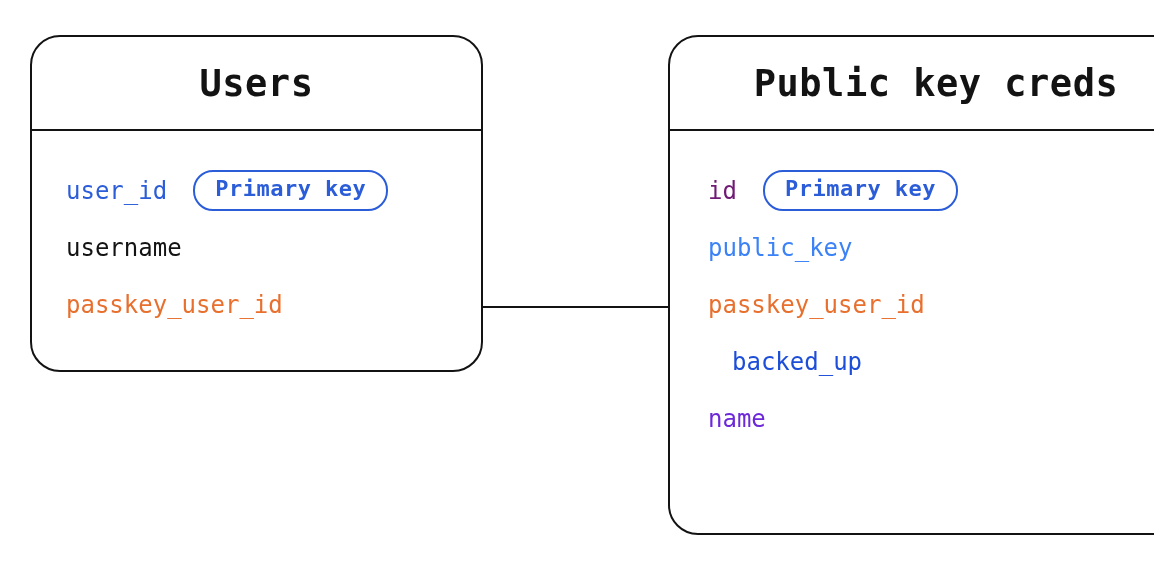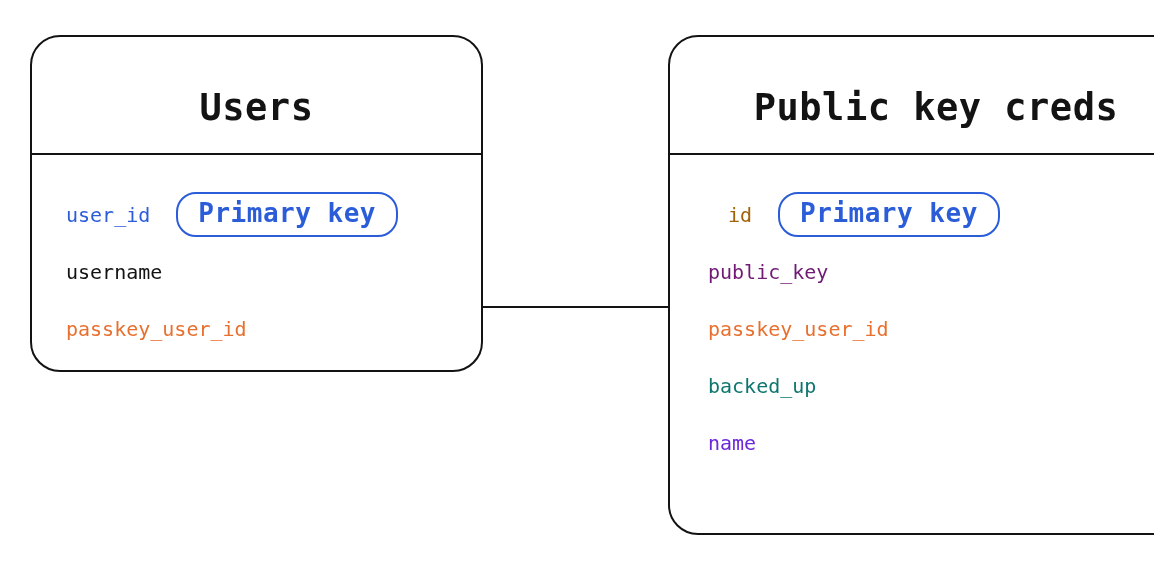--- a/index.html
+++ b/index.html
@@ -33,21 +33,20 @@
     top: 35px;
     width: 536px;
     height: 500px;
   }
   .card-header {
     height: 92px;
     border-bottom: 2px solid #131313;
     display: flex;
     align-items: center;
     justify-content: center;
-    margin-top: 24px;
   }
   .card-title {
     font-size: 37px;
     font-weight: bold;
     color: #131313;
     letter-spacing: 0.5px;
     white-space: nowrap;
   }
   .fields {
     padding: 31px 14px 0 34px;
@@ -55,31 +54,31 @@
   .card-creds .fields {
     padding-left: 38px;
   }
   .field-row {
     height: 57px;
     display: flex;
     align-items: center;
     white-space: nowrap;
   }
   .field-name {
-    font-size: 20px;
+    font-size: 24px;
     color: #131313;
   }
   .badge {
     display: inline-flex;
     align-items: center;
     margin-left: 26px;
     border: 2px solid currentColor;
     border-radius: 20px;
     padding: 3px 20px 5px 20px;
-    font-size: 26px;
+    font-size: 22px;
     font-weight: bold;
     letter-spacing: 0.5px;
     line-height: 1.3;
   }
   .badge:empty { display: none; }
   .connector {
     position: absolute;
     left: 483px;
     top: 306px;
     width: 185px;
@@ -111,31 +110,31 @@
   </div>
 
   <div class="connector"></div>
 
   <div class="card card-creds">
     <div class="card-header">
       <div class="card-title">Public key creds</div>
     </div>
     <div class="fields">
       <div class="field-row">
-        <span class="field-name" style="color: #a16207; margin-left: 20px;">id</span>
+        <span class="field-name" style="color: #701a75;">id</span>
         <span class="badge" style="color: rgb(43, 93, 216);">Primary key</span>
       </div>
       <div class="field-row">
-        <span class="field-name" style="color: #701a75;">public_key</span>
+        <span class="field-name" style="color: #3b82f6;">public_key</span>
       </div>
       <div class="field-row">
         <span class="field-name" style="color: rgb(232, 112, 46);">passkey_user_id</span>
       </div>
       <div class="field-row">
-        <span class="field-name" style="color: #0f766e;">backed_up</span>
+        <span class="field-name" style="color: #1d4ed8; margin-left: 24px;">backed_up</span>
       </div>
       <div class="field-row">
         <span class="field-name" style="color: #6d28d9;">name</span>
       </div>
     </div>
   </div>
 
 </div>
 
 </body></html>

